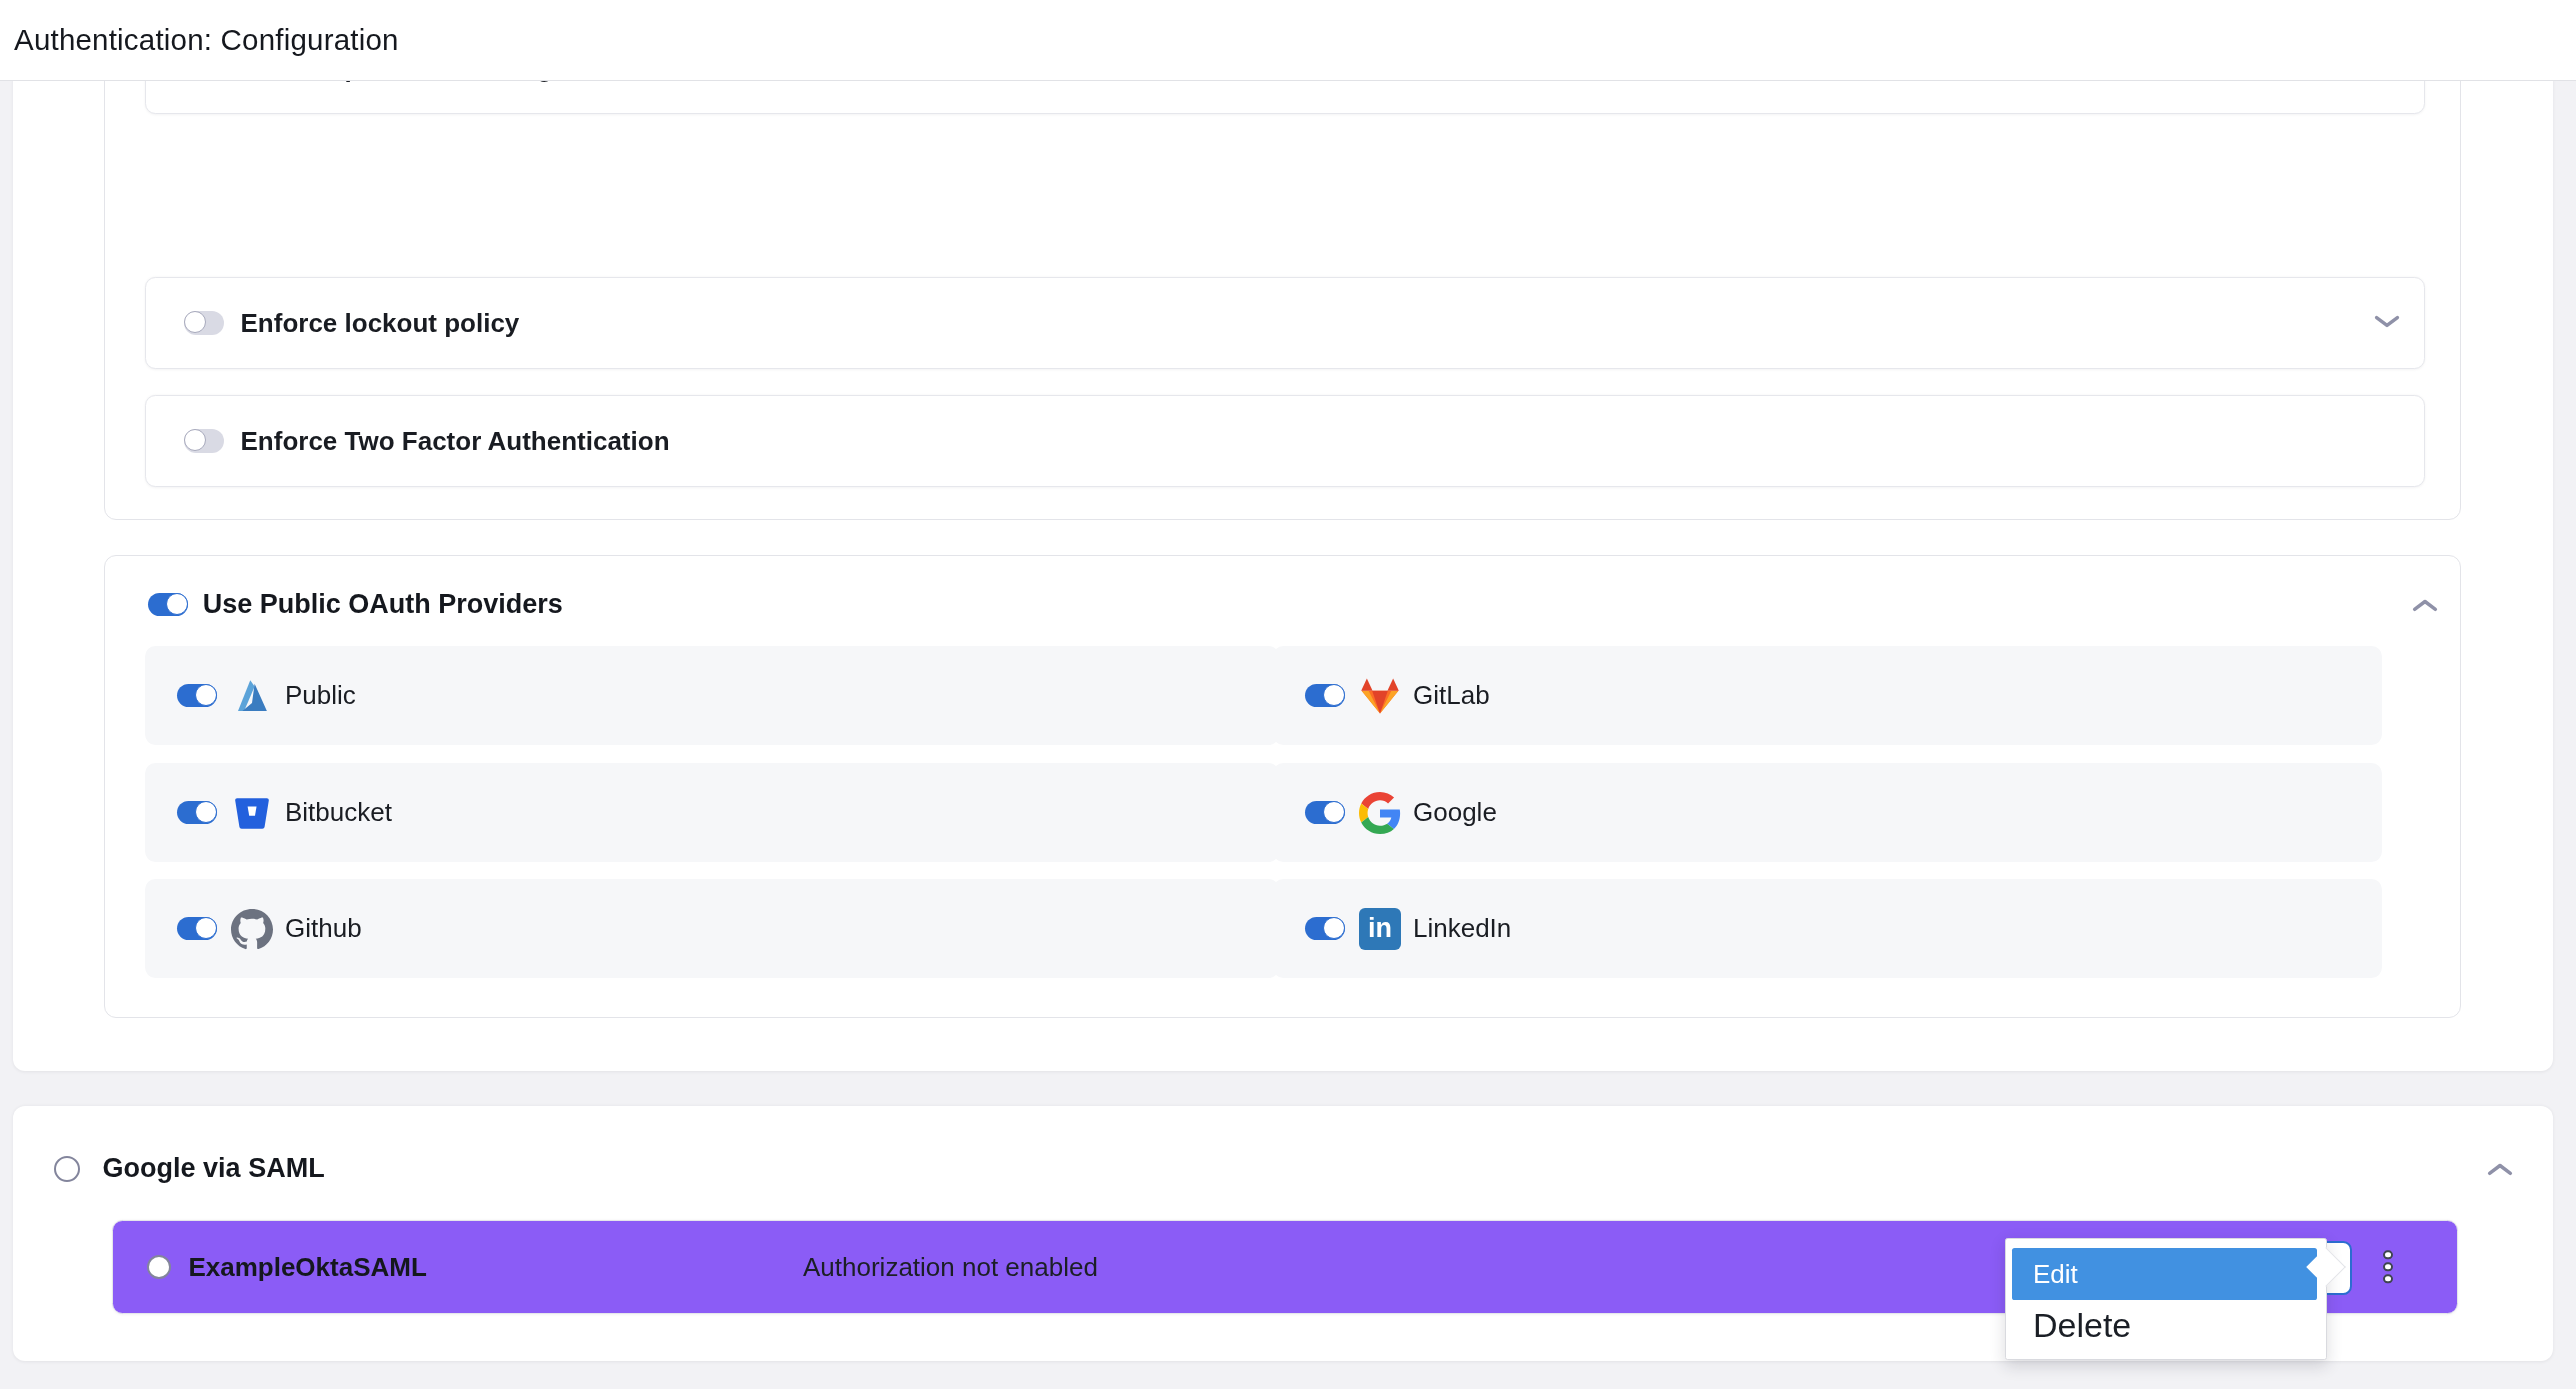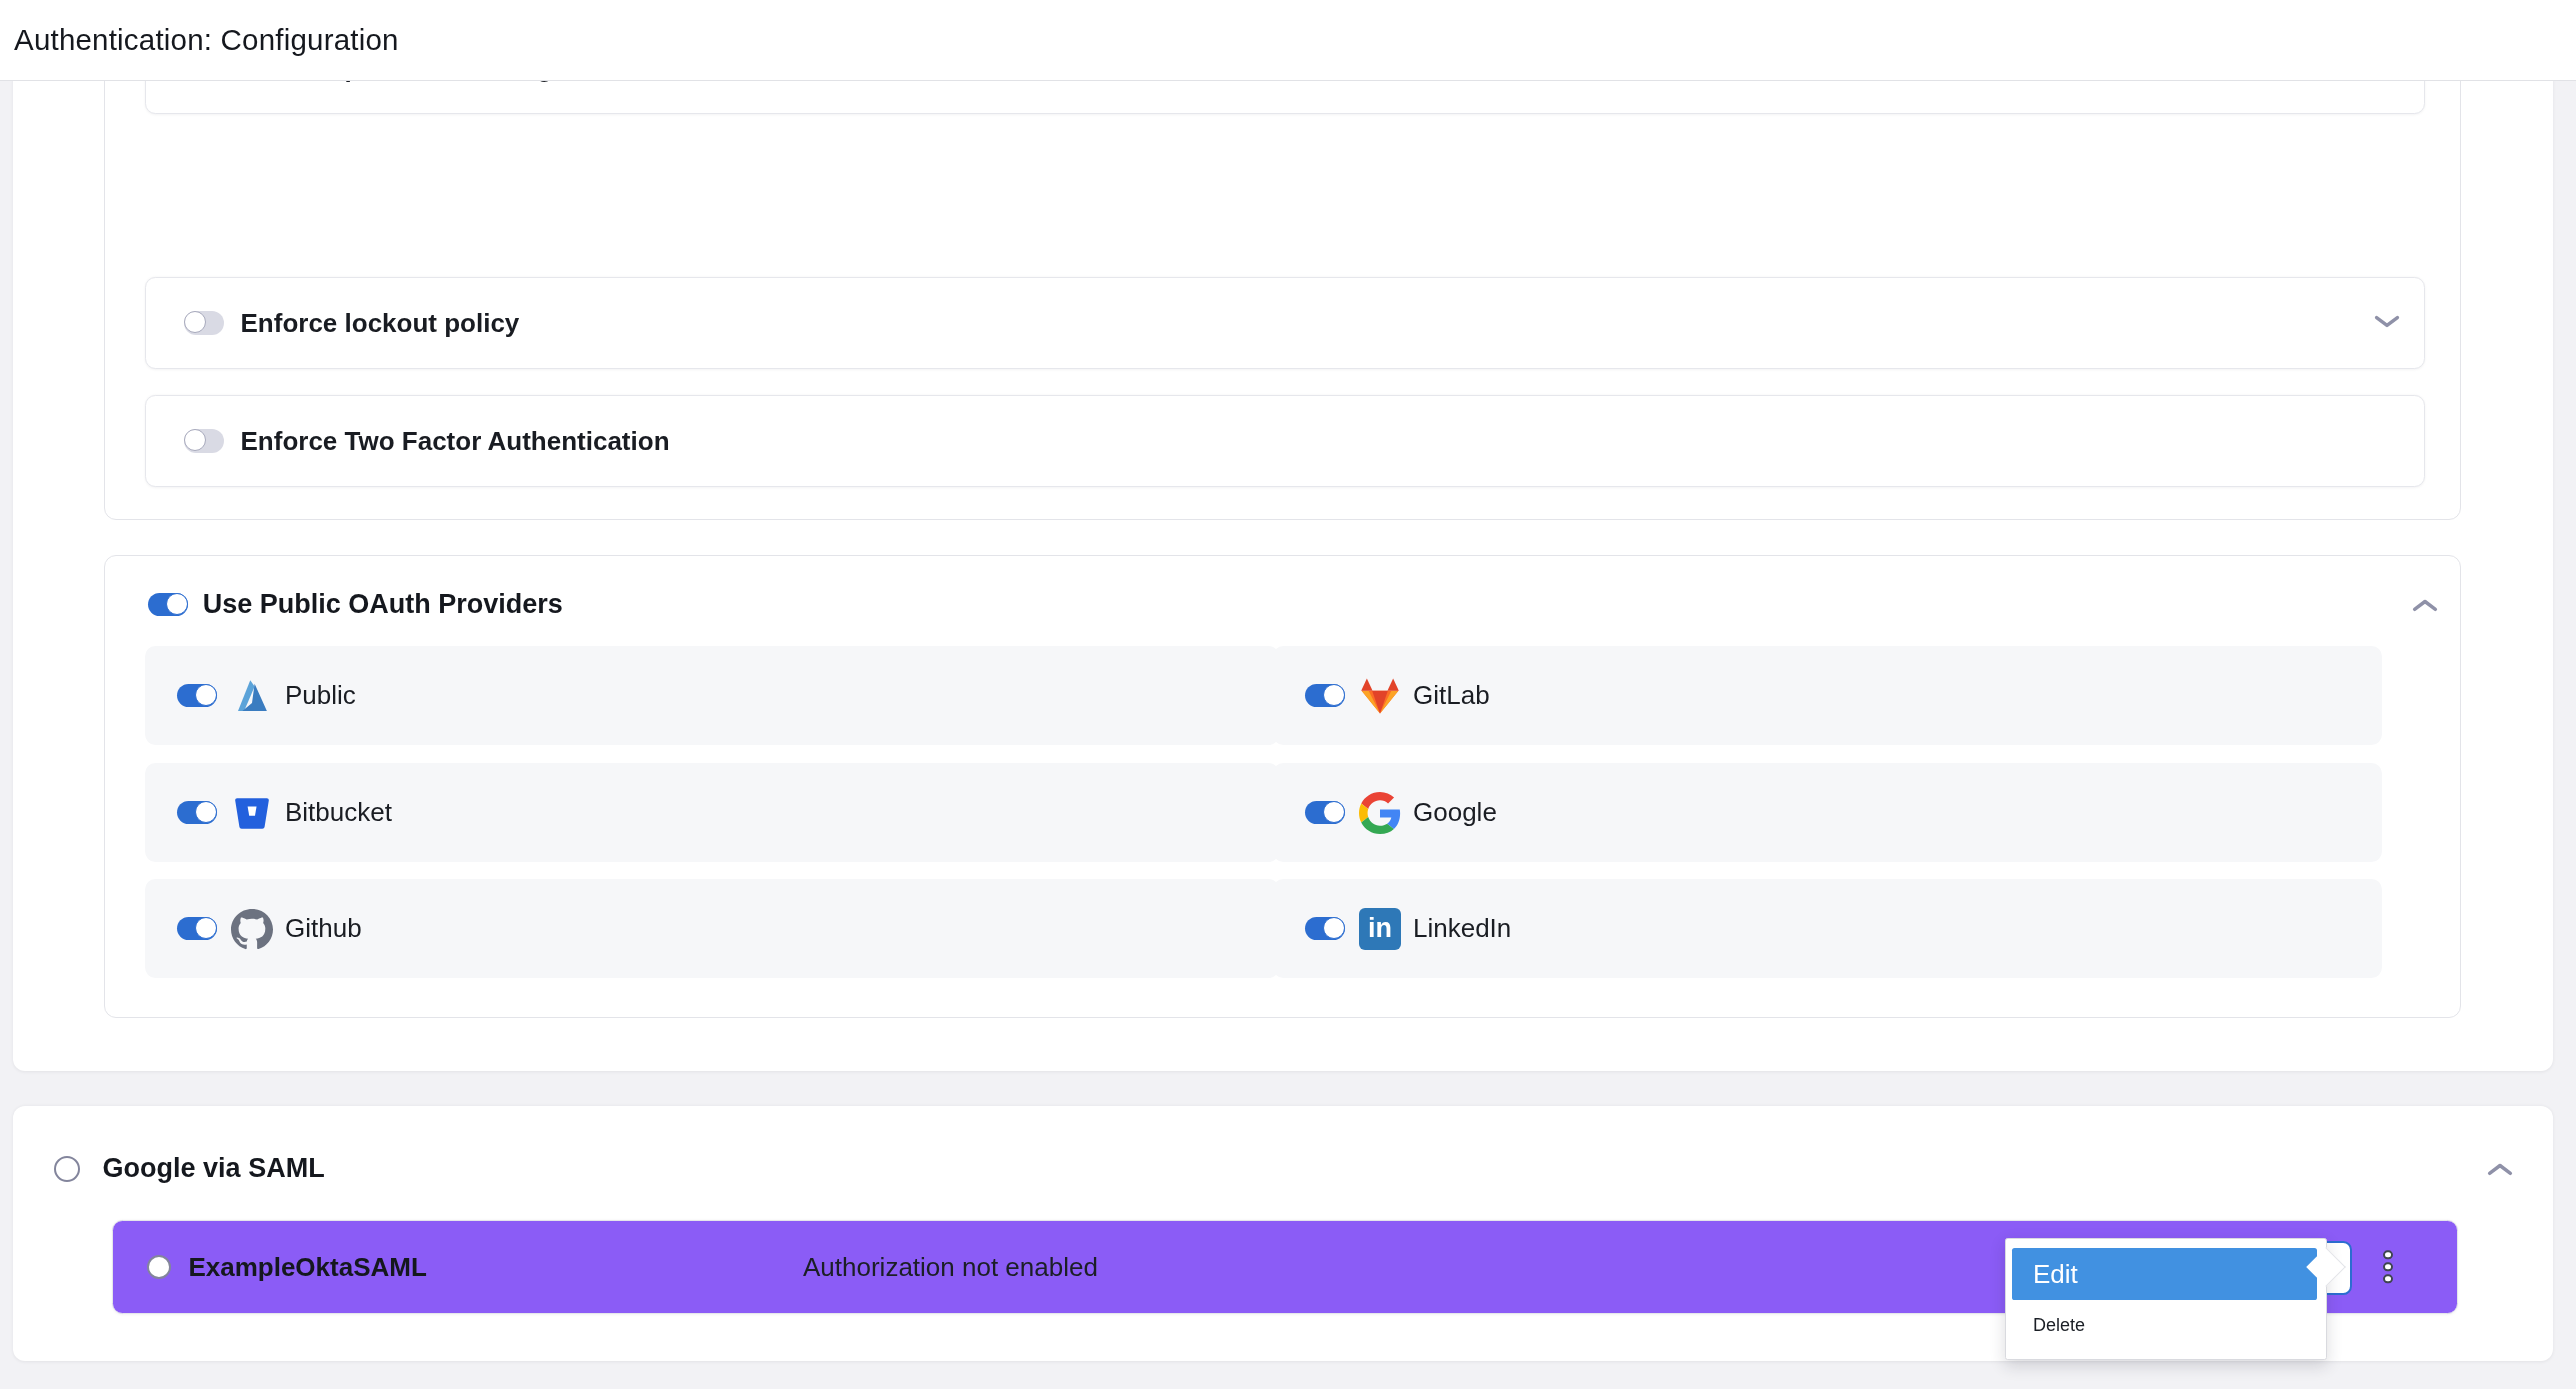--- a/index.html
+++ b/index.html
@@ -94,21 +94,21 @@
   .menu{
     position:absolute;left:2005px;top:1238px;width:322px;height:122px;
     background:#fff;border:0.9px solid #d9dadf;border-radius:2.6px;
     box-shadow:0 5.2px 15.6px rgba(30,34,48,.16);z-index:20;box-sizing:border-box;
   }
   .menu-item-edit{
     margin:8.7px 8.7px 0 6px;height:52px;border-radius:2.6px;background:#4191e1;
     color:#fff;font-size:26px;line-height:52px;padding-left:21px;
   }
   .menu-item-delete{
-    height:50px;color:#1b1f26;font-size:18px;line-height:50px;padding-left:27px;
+    height:50px;color:#1b1f26;font-size:34px;line-height:50px;padding-left:27px;
   }
   .menu-tail{
     position:absolute;right:-14px;top:14px;width:27px;height:27px;background:#fff;
     border-top:0.9px solid #e3e4e9;border-right:0.9px solid #e3e4e9;
     transform:rotate(45deg);z-index:21;
   }
 </style>
 </head>
 <body>
 

